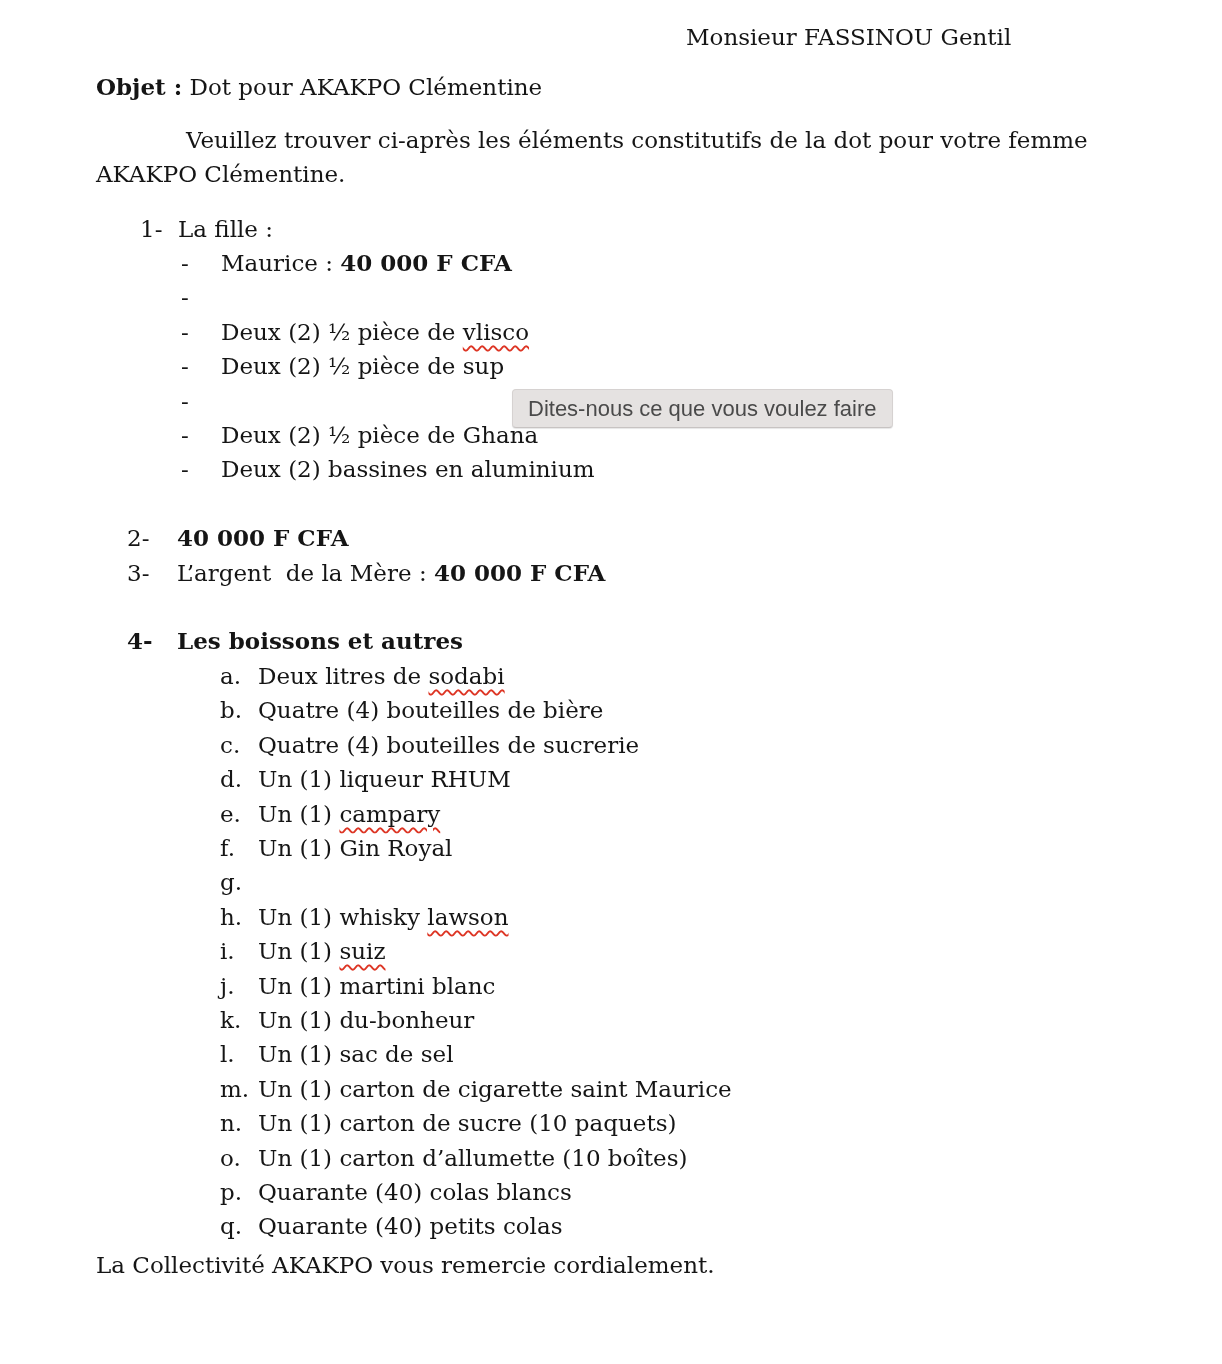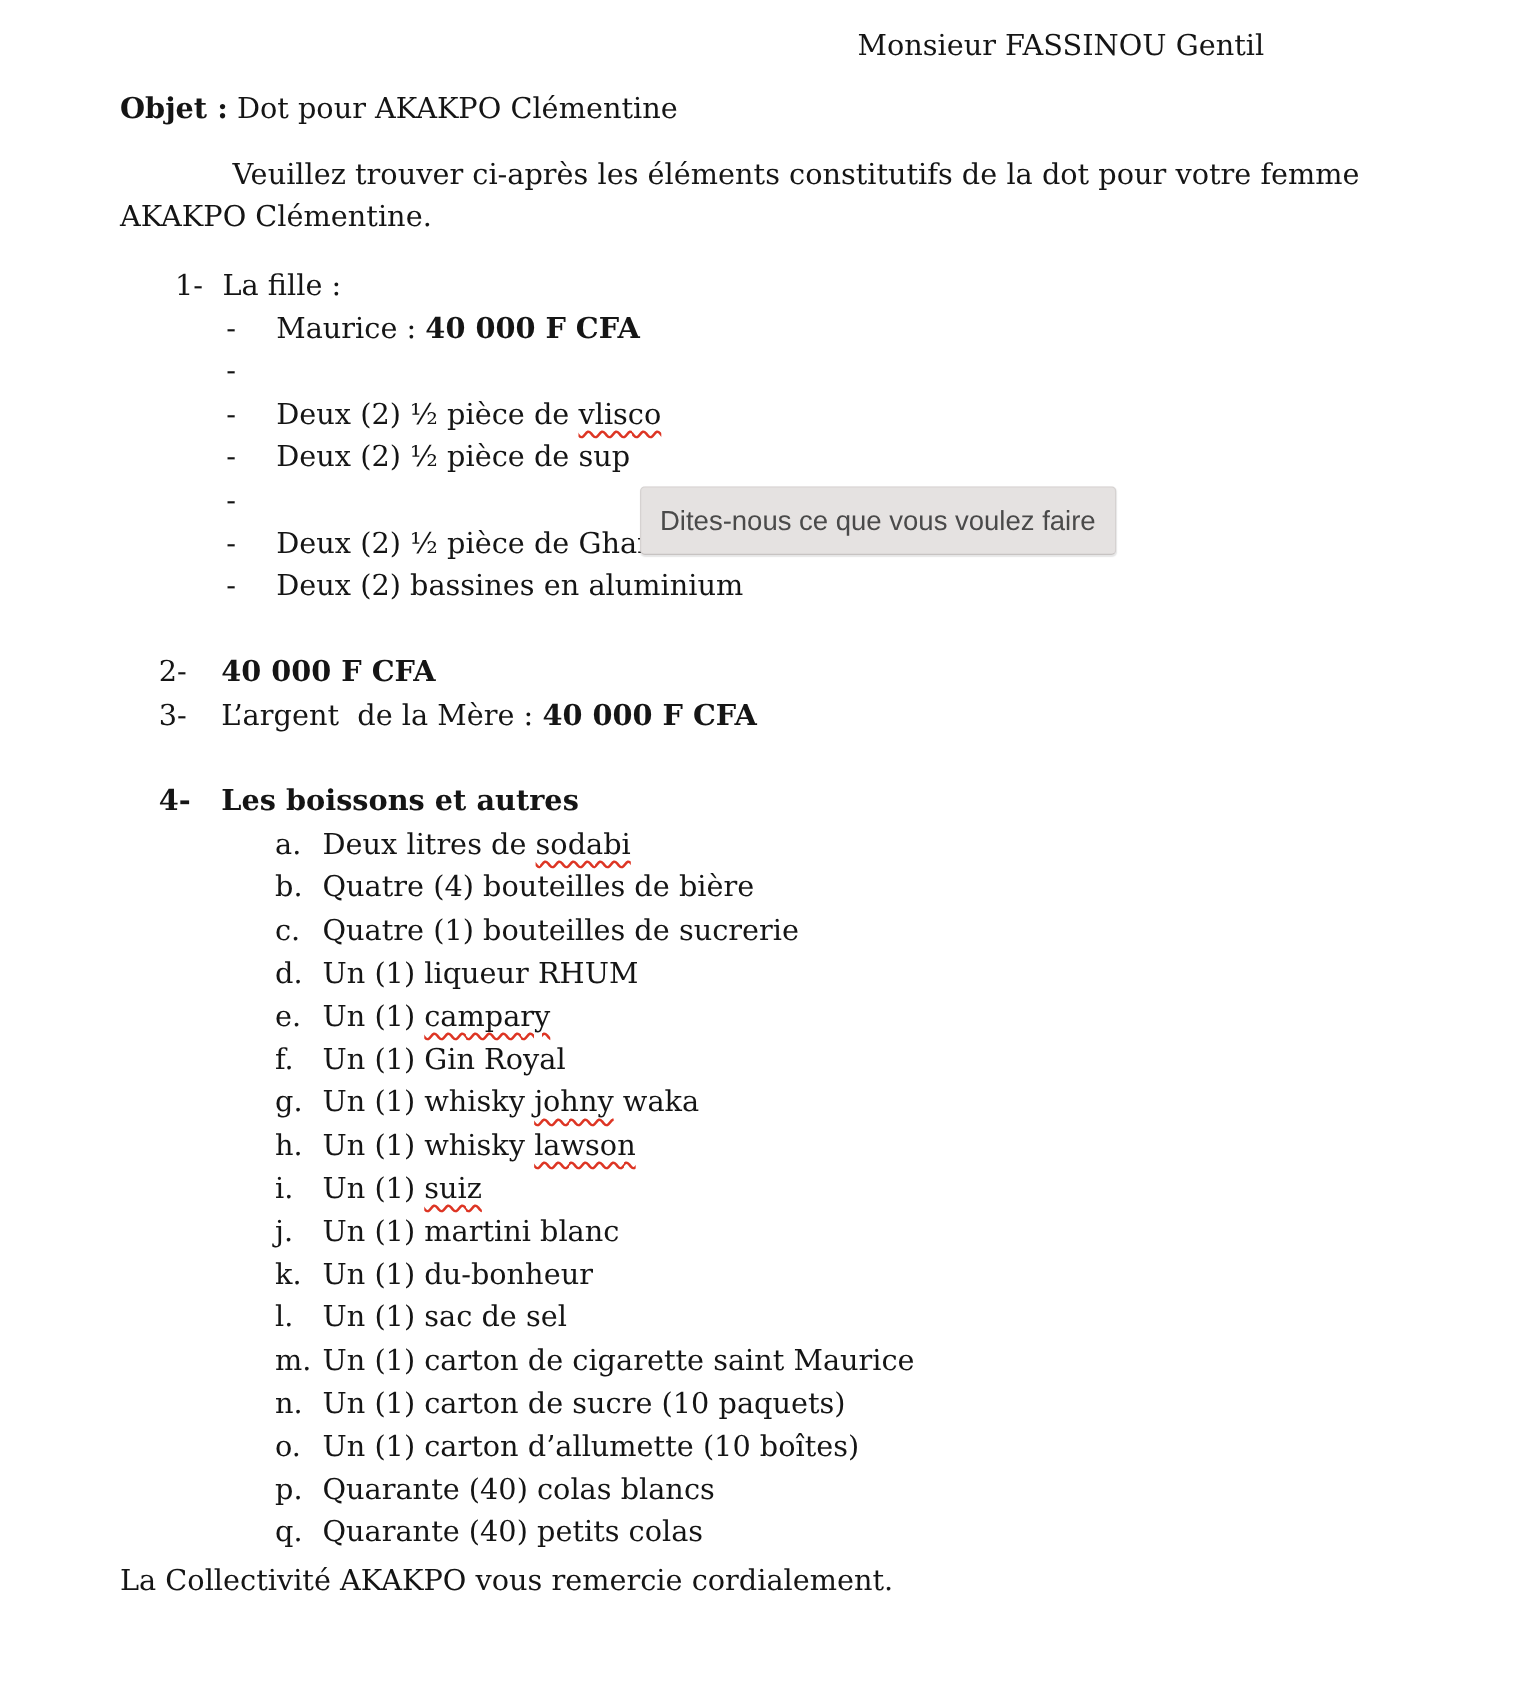--- a/index.html
+++ b/index.html
@@ -57,21 +57,21 @@
     text-underline-offset: 5px;
   }
 
   .closing { margin-top: 4px; }
 
   
   .tooltip {
     position: absolute;
     left: 512px;
     top: 389px;
-    height: 55px;
+    height: 39px;
     padding: 0 15px;
     display: flex;
     align-items: center;
     box-sizing: border-box;
     background: #e5e2e1;
     color: #4a4a4a;
     font-family: "Liberation Sans", sans-serif;
     font-size: 22px;
     border: 1px solid #d6d2d1;
     border-bottom-color: #c7c3c2;
@@ -143,37 +143,36 @@
   <div class="row letter-row">
     <span class="marker">a.</span>
     <span class="item-text"><span>Deux litres de </span><span class="miss">sodabi</span><span></span></span>
   </div>
   <div class="row letter-row">
     <span class="marker">b.</span>
     <span class="item-text"><span>Quatre (4) bouteilles de bière</span><span class="miss"></span><span></span></span>
   </div>
   <div class="row letter-row">
     <span class="marker">c.</span>
-    <span class="item-text"><span>Quatre (1) bouteilles de sucrerie</span><span class="miss"></span><span></span></span>
+    <span class="item-text"><span>Quatre (4) bouteilles de sucrerie</span><span class="miss"></span><span></span></span>
   </div>
   <div class="row letter-row">
     <span class="marker">d.</span>
     <span class="item-text"><span>Un (1) liqueur RHUM</span><span class="miss"></span><span></span></span>
   </div>
   <div class="row letter-row">
     <span class="marker">e.</span>
     <span class="item-text"><span>Un (1) </span><span class="miss">campary</span><span></span></span>
   </div>
   <div class="row letter-row">
     <span class="marker">f.</span>
     <span class="item-text"><span>Un (1) Gin Royal</span><span class="miss"></span><span></span></span>
   </div>
   <div class="row letter-row">
     <span class="marker">g.</span>
-    <span class="item-text"><span>Un (1) whisky </span><span class="miss">johny</span><span> waka</span></span>
   </div>
   <div class="row letter-row">
     <span class="marker">h.</span>
     <span class="item-text"><span>Un (1) whisky </span><span class="miss">lawson</span><span></span></span>
   </div>
   <div class="row letter-row">
     <span class="marker">i.</span>
     <span class="item-text"><span>Un (1) </span><span class="miss">suiz</span><span></span></span>
   </div>
   <div class="row letter-row">

